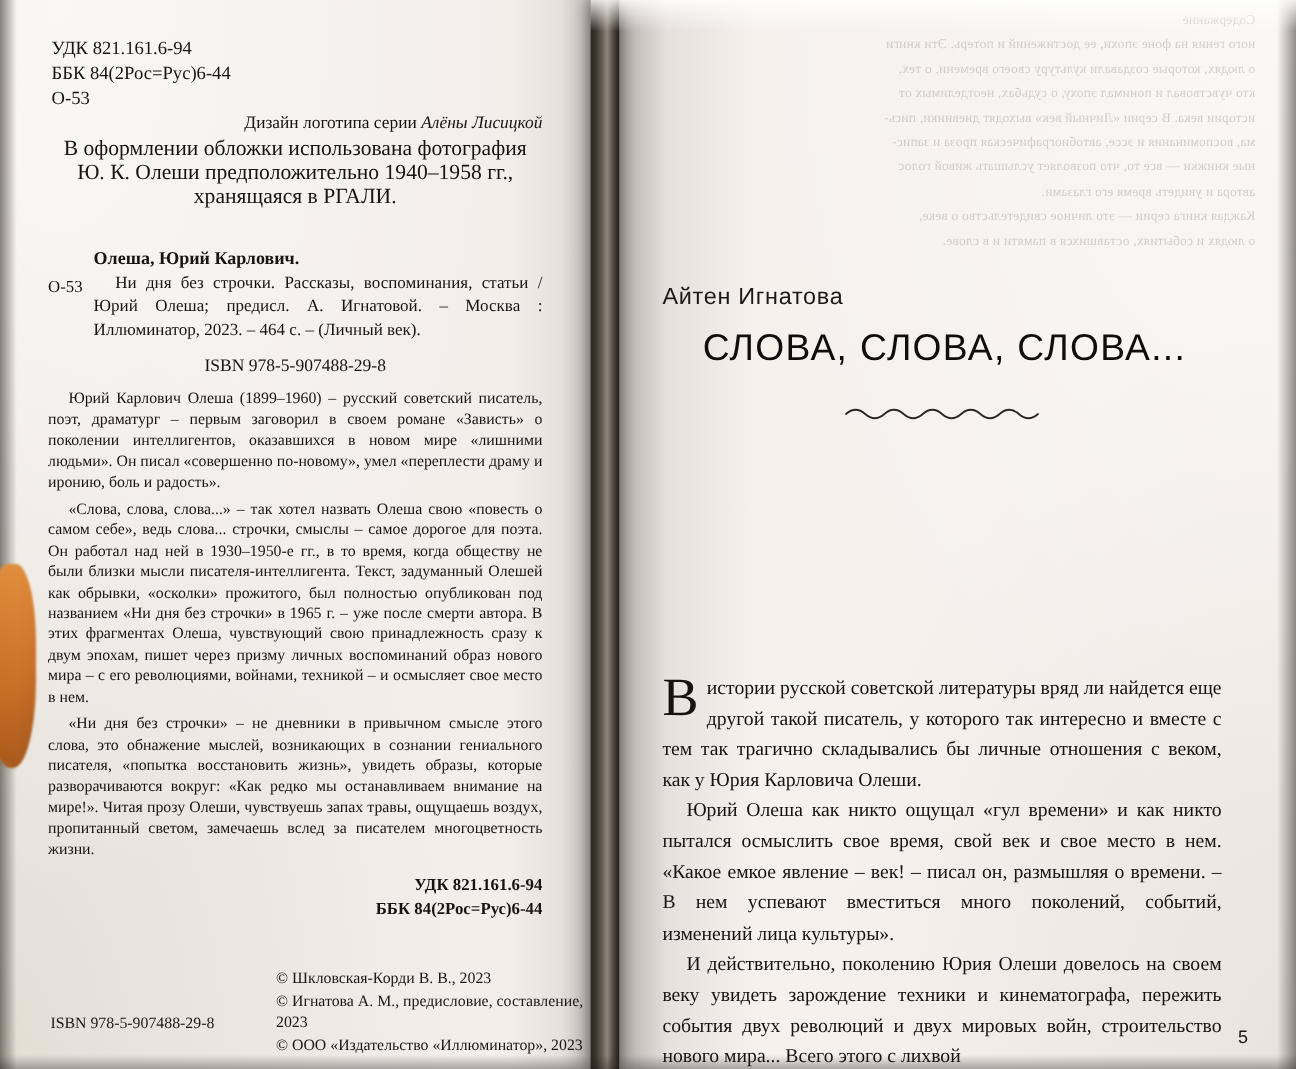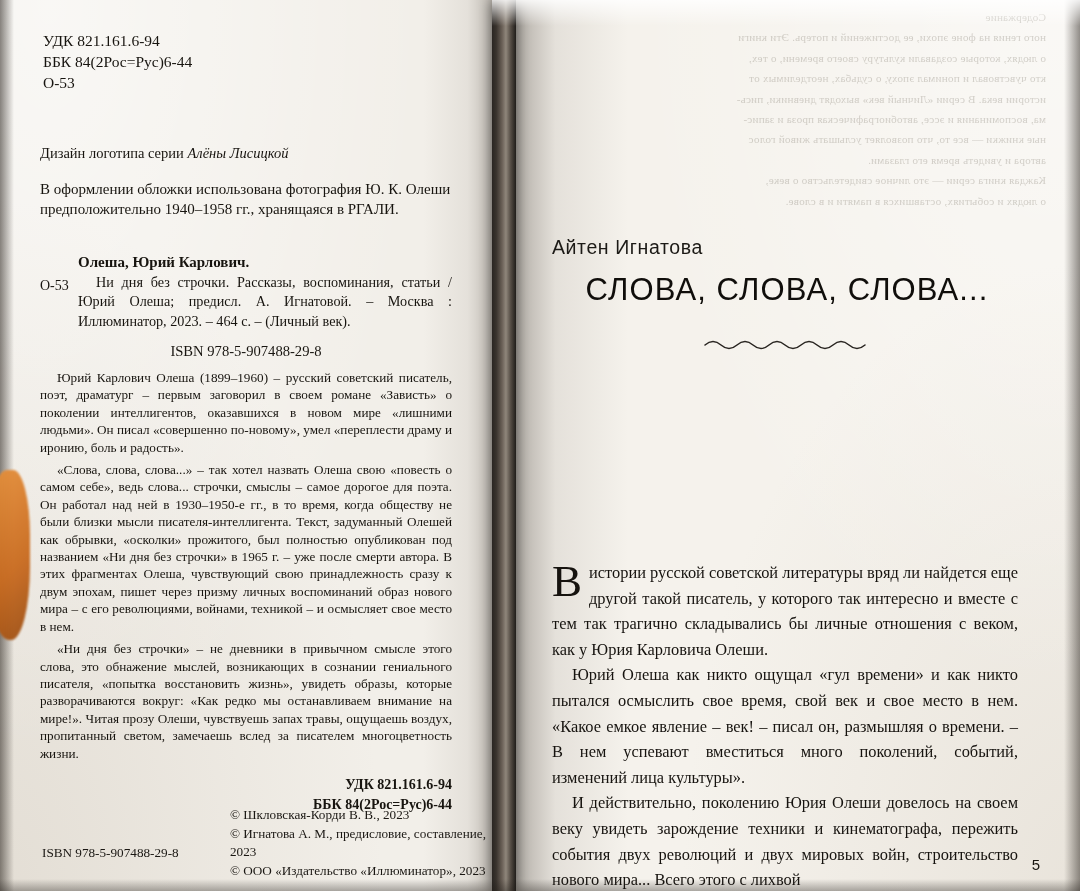--- a/index.html
+++ b/index.html
@@ -94,30 +94,29 @@
     z-index: 2;
   }
   .udk {
     font-size: 15.5px;
     line-height: 21px;
     margin-left: 3px;
   }
   .udk div { white-space: nowrap; }
 
   .series-design {
-    margin-top: 50px;
-    text-align: left;
+    text-align: right;
     font-size: 14.5px;
     line-height: 20px;
   }
   .series-design .ital { font-style: italic; }
 
   .cover-note {
-    margin-top: 16px;
-    font-size: 15px;
+    text-align: center;
+    font-size: 18px;
     line-height: 20px;
   }
 
   .cip {
     margin-top: 34px;
     position: relative;
     font-size: 14.2px;
     line-height: 19.5px;
     text-align: justify;
   }

